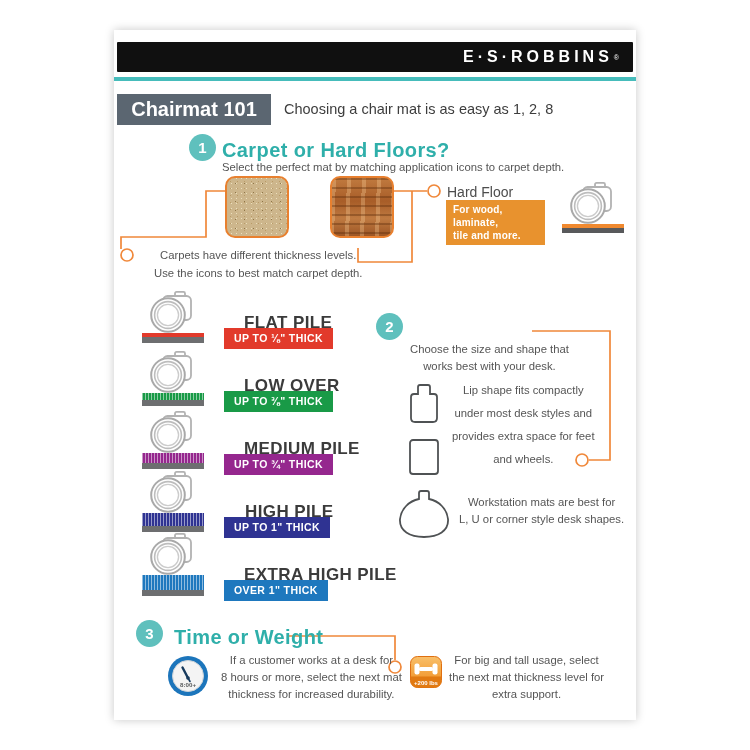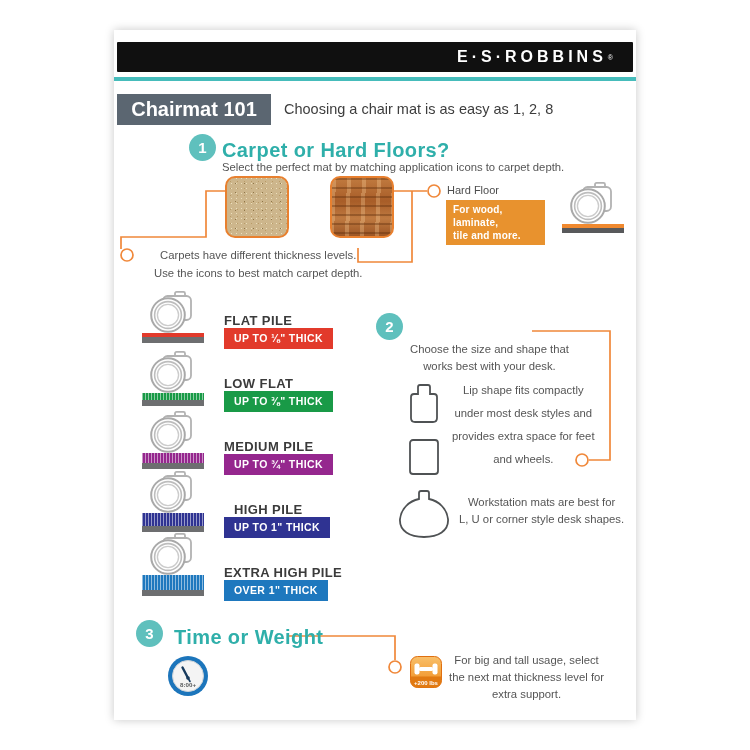--- a/index.html
+++ b/index.html
@@ -2,21 +2,21 @@
 <html><head>
 <meta charset="utf-8">
 <style>
   html,body{margin:0;padding:0;background:#ffffff;}
   body{width:750px;height:750px;position:relative;font-family:"Liberation Sans","DejaVu Sans",sans-serif;color:#4d4d4d;}
   .page{position:absolute;left:114px;top:30px;width:522px;height:690px;background:#fff;
         box-shadow:0 0 9px rgba(0,0,0,.22);overflow:hidden;}
   .abs{position:absolute;}
   
   .logo-bar{left:3px;top:12px;width:516px;height:30px;background:#101010;border-radius:1px;
-            display:flex;align-items:center;justify-content:flex-end;padding-right:20px;box-sizing:border-box;}
+            display:flex;align-items:center;justify-content:flex-end;padding-right:14px;box-sizing:border-box;}
   .logo-text{color:#fff;font-weight:bold;font-size:16px;letter-spacing:4px;}
   .logo-reg{color:#fff;font-size:7px;vertical-align:top;margin-left:1px;}
   .teal-rule{left:0;top:47px;width:522px;height:4px;background:#46bcbb;}
   .title-box{left:3px;top:64px;width:154px;height:31px;background:#5b6671;color:#fff;
              display:flex;align-items:center;justify-content:center;font-size:20px;font-weight:bold;}
   .tagline{left:170px;top:64px;height:31px;line-height:31px;font-size:14.5px;color:#3d3d3d;font-weight:500;}
   
   .step-badge{width:27px;height:27px;border-radius:50%;background:#5fc0bd;color:#fff;
               font-size:15px;font-weight:bold;display:flex;align-items:center;justify-content:center;}
   .step-heading{font-size:20px;font-weight:bold;color:#2fafaa;letter-spacing:.4px;}
@@ -32,25 +32,25 @@
     repeating-linear-gradient(180deg,rgba(91,43,10,.38) 0 1.5px,rgba(0,0,0,0) 1.5px 9px),
     repeating-linear-gradient(92deg,rgba(255,214,160,.30) 0 4px,rgba(0,0,0,0) 4px 15px),
     linear-gradient(180deg,#c07a3f 0%,#a85d28 40%,#bf7a41 70%,#9c5524 100%);}
   
   .caster-unit{display:flex;flex-direction:column;width:62px;}
   .floor-orange{height:4px;background:#f0892f;}
   .floor-gray{height:5px;background:#58595b;}
   .pile-strip{height:7px;background-image:repeating-linear-gradient(90deg,rgba(255,255,255,.5) 0 1px,rgba(0,0,0,0) 1px 3px);}
   .pile-strip.solid{background-image:none;}
   .pile-base{height:6px;background:#6d6e70;}
-  .pile-label{font-size:13px;font-weight:bold;color:#3b3b3b;letter-spacing:.4px;}
+  .pile-label{font-size:17px;font-weight:bold;color:#3b3b3b;letter-spacing:.4px;margin-left:20px;}
   .pile-box{display:inline-block;height:21px;line-height:21px;padding:0 10px;color:#fff;
             font-size:10.5px;font-weight:bold;letter-spacing:.4px;}
   
-  .hf-label{font-size:11px;color:#4d4d4d;}
+  .hf-label{font-size:14px;color:#4d4d4d;}
   .hf-box{width:99px;background:#e8922e;color:#fff;font-size:10px;font-weight:bold;
           line-height:13px;padding:3px 7px;box-sizing:border-box;white-space:pre-line;letter-spacing:.2px;}
   .connector-svg{left:0;top:0;pointer-events:none;}
   .shape-icon{stroke:#4f5254;fill:none;stroke-width:1.8;}
 </style>
 </head>
 <body>
 
 <div class="page">
 
@@ -143,27 +143,27 @@
     <svg width="62" height="42" viewBox="0 0 62 42">
         <use href="#caster"></use>
       </svg>
     <div class="pile-strip" style="height: 15px; background-color: rgb(30, 120, 190);"></div>
     <div class="pile-base"></div>
   </div>
 
   <div class="abs pile-label" style="left:110px;top:283px">FLAT PILE</div>
   <div class="abs" style="left:110px;top:298px"><span class="pile-box" style="background-color: rgb(226, 58, 43);">UP TO ⅛" THICK</span></div>
 
-  <div class="abs pile-label" style="left:110px;top:346px">LOW FLAT</div>
+  <div class="abs pile-label" style="left:110px;top:346px">LOW OVER</div>
   <div class="abs" style="left:110px;top:361px"><span class="pile-box" style="background-color: rgb(25, 154, 71);">UP TO ⅜" THICK</span></div>
 
   <div class="abs pile-label" style="left:110px;top:409px">MEDIUM PILE</div>
   <div class="abs" style="left:110px;top:424px"><span class="pile-box" style="background-color: rgb(149, 39, 142);">UP TO ¾" THICK</span></div>
 
-  <div class="abs pile-label" style="left:120px;top:472px">HIGH PILE</div>
+  <div class="abs pile-label" style="left:111px;top:472px">HIGH PILE</div>
   <div class="abs" style="left:110px;top:487px"><span class="pile-box" style="background-color: rgb(47, 51, 146);">UP TO 1" THICK</span></div>
 
   <div class="abs pile-label" style="left:110px;top:535px">EXTRA HIGH PILE</div>
   <div class="abs" style="left:110px;top:550px"><span class="pile-box" style="background-color: rgb(30, 120, 190);">OVER 1" THICK</span></div>
 
   <div class="abs step-badge" style="left:262px;top:283px">2</div>
   <div class="abs body-text" style="left:296px;top:311px">Choose the size and shape that
 works best with your desk.</div>
 
   <svg class="abs" style="left:293px;top:353px" width="34" height="42" viewBox="0 0 34 42">
@@ -188,20 +188,23 @@
   <div class="abs step-heading" style="left:60px;top:596px">Time or Weight</div>
 
   <svg class="abs" style="left:53px;top:625px" width="42" height="42" viewBox="0 0 42 42">
     <circle cx="21" cy="21" r="20" fill="#1c75bb"></circle>
     <circle cx="21" cy="21" r="15.5" fill="#f4f4f4" stroke="#ccd3d8" stroke-width="1"></circle>
     <path d="M21,23 L15.5,12.5" stroke="#16395c" stroke-width="2.4" stroke-linecap="round"></path>
     <path d="M21,23 L23,26.5" stroke="#16395c" stroke-width="1.6" stroke-linecap="round"></path>
     <circle cx="21" cy="23" r="1.8" fill="#16395c"></circle>
     <text x="21" y="31.5" text-anchor="middle" font-size="6.2" font-weight="bold" fill="#55585a">8:00+</text>
   </svg>
+  <div class="abs body-text" style="left:107px;top:622px;line-height:17px">If a customer works at a desk for
+8 hours or more, select the next mat
+thickness for increased durability.</div>
 
   <svg class="abs" style="left:296px;top:626px" width="32" height="32" viewBox="0 0 32 32">
     <defs>
       <linearGradient id="wgrad" x1="0" y1="0" x2="0" y2="1">
         <stop offset="0" stop-color="#f9c06a"></stop>
           <stop offset="1" stop-color="#ee8a1c"></stop>
       </linearGradient>
       <clipPath id="wclip">
           <rect x="0.5" y="0.5" width="31" height="31" rx="7"></rect>
         </clipPath>

